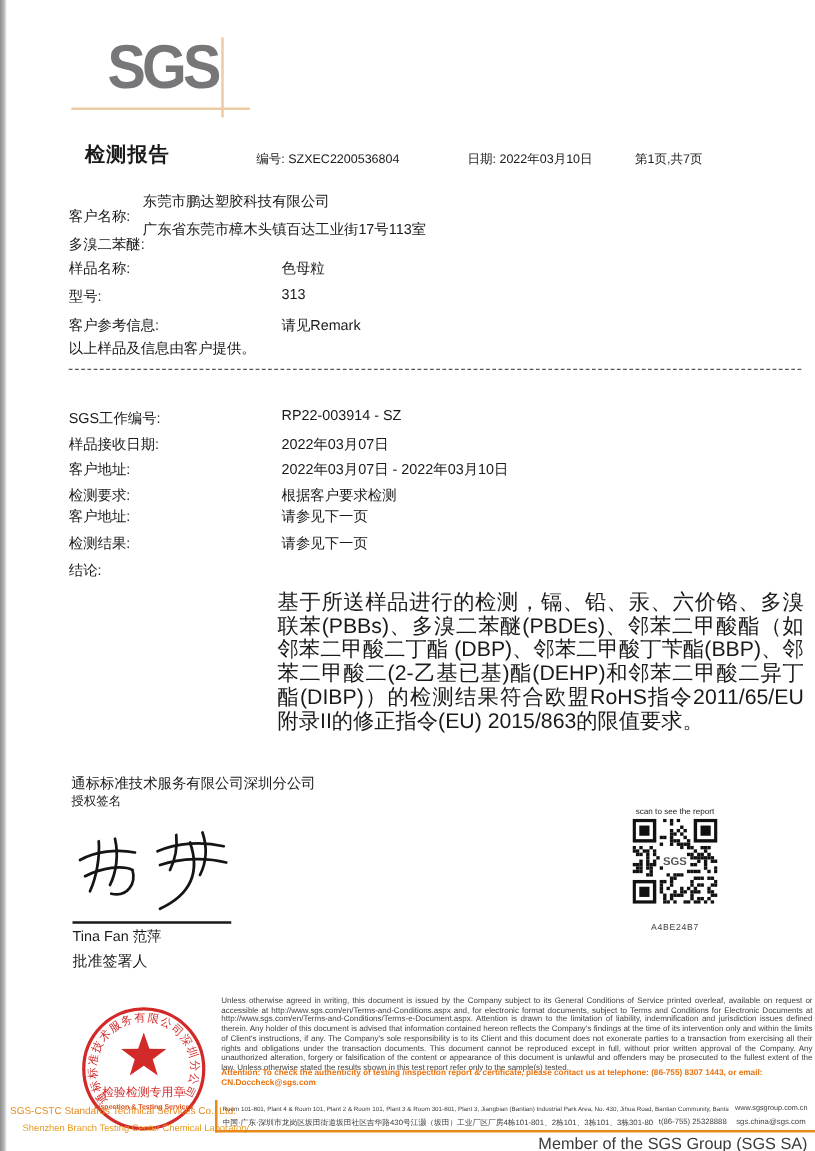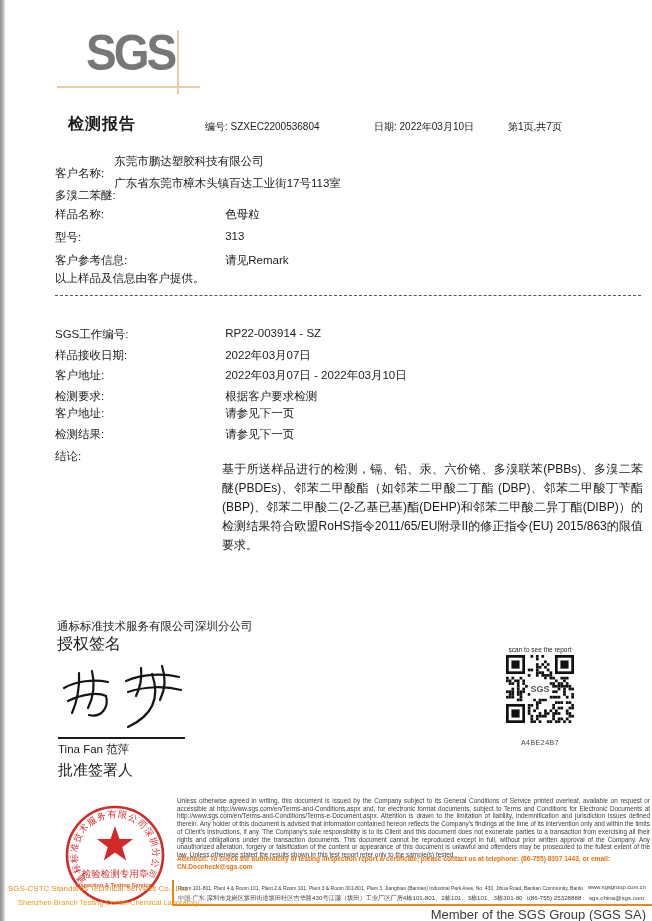--- a/index.html
+++ b/index.html
@@ -19,29 +19,29 @@
   .doc-title{position:absolute;left:68px;top:114px;font-size:16px;font-weight:bold;letter-spacing:1px;}
   .hdr{position:absolute;top:120px;font-size:10px;white-space:nowrap;}
   .hdr-no{left:205px;} .hdr-date{left:374px;} .hdr-page{left:508px;}
   
   .row{position:absolute;left:55px;font-size:11.5px;white-space:nowrap;}
   .lab{display:inline-block;vertical-align:top;}
   .client-row .lab{width:56px;margin-top:12px;}
   .wide-row .lab{width:167px;}
   .dash-sep{position:absolute;left:55px;top:295px;width:586px;border-top:1px dashed #555;}
   .conclusion-lab{position:absolute;left:55px;top:449px;font-size:11.5px;}
-  .conclusion-val{position:absolute;left:222px;top:460px;width:421px;font-size:12px;
+  .conclusion-val{position:absolute;left:222px;top:472px;width:421px;font-size:17px;
     line-height:19px;text-align:justify;}
   
   .sig-company{position:absolute;left:57px;top:619px;font-size:11.5px;}
-  .sig-auth{position:absolute;left:57px;top:634px;font-size:16px;}
+  .sig-auth{position:absolute;left:57px;top:634px;font-size:10px;}
   .sig-svg{position:absolute;left:58px;top:662px;}
   .sig-line{position:absolute;left:58px;top:737px;width:127px;height:2px;background:#1a1a1a;}
   .sig-name{position:absolute;left:58px;top:742px;font-size:11.5px;text-align:center;}
-  .sig-role{position:absolute;left:58px;top:761px;font-size:15px;}
+  .sig-role{position:absolute;left:58px;top:761px;font-size:12px;}
   
   .qr-caption{position:absolute;left:504px;top:646px;width:72px;text-align:center;
     font-size:6.5px;color:#222;}
   .qr-svg{position:absolute;left:506px;top:655px;}
   .qr-code{position:absolute;left:504px;top:739px;width:72px;text-align:center;
     font-size:7px;color:#444;letter-spacing:.5px;}
   
   .stamp-svg{position:absolute;left:63px;top:801px;opacity:.92;}
   .stamp-en1{position:absolute;left:8px;top:884px;font-size:8px;color:#e8891c;white-space:nowrap;}
   .stamp-en2{position:absolute;left:18px;top:898px;font-size:7.5px;color:#e8991c;white-space:nowrap;}

